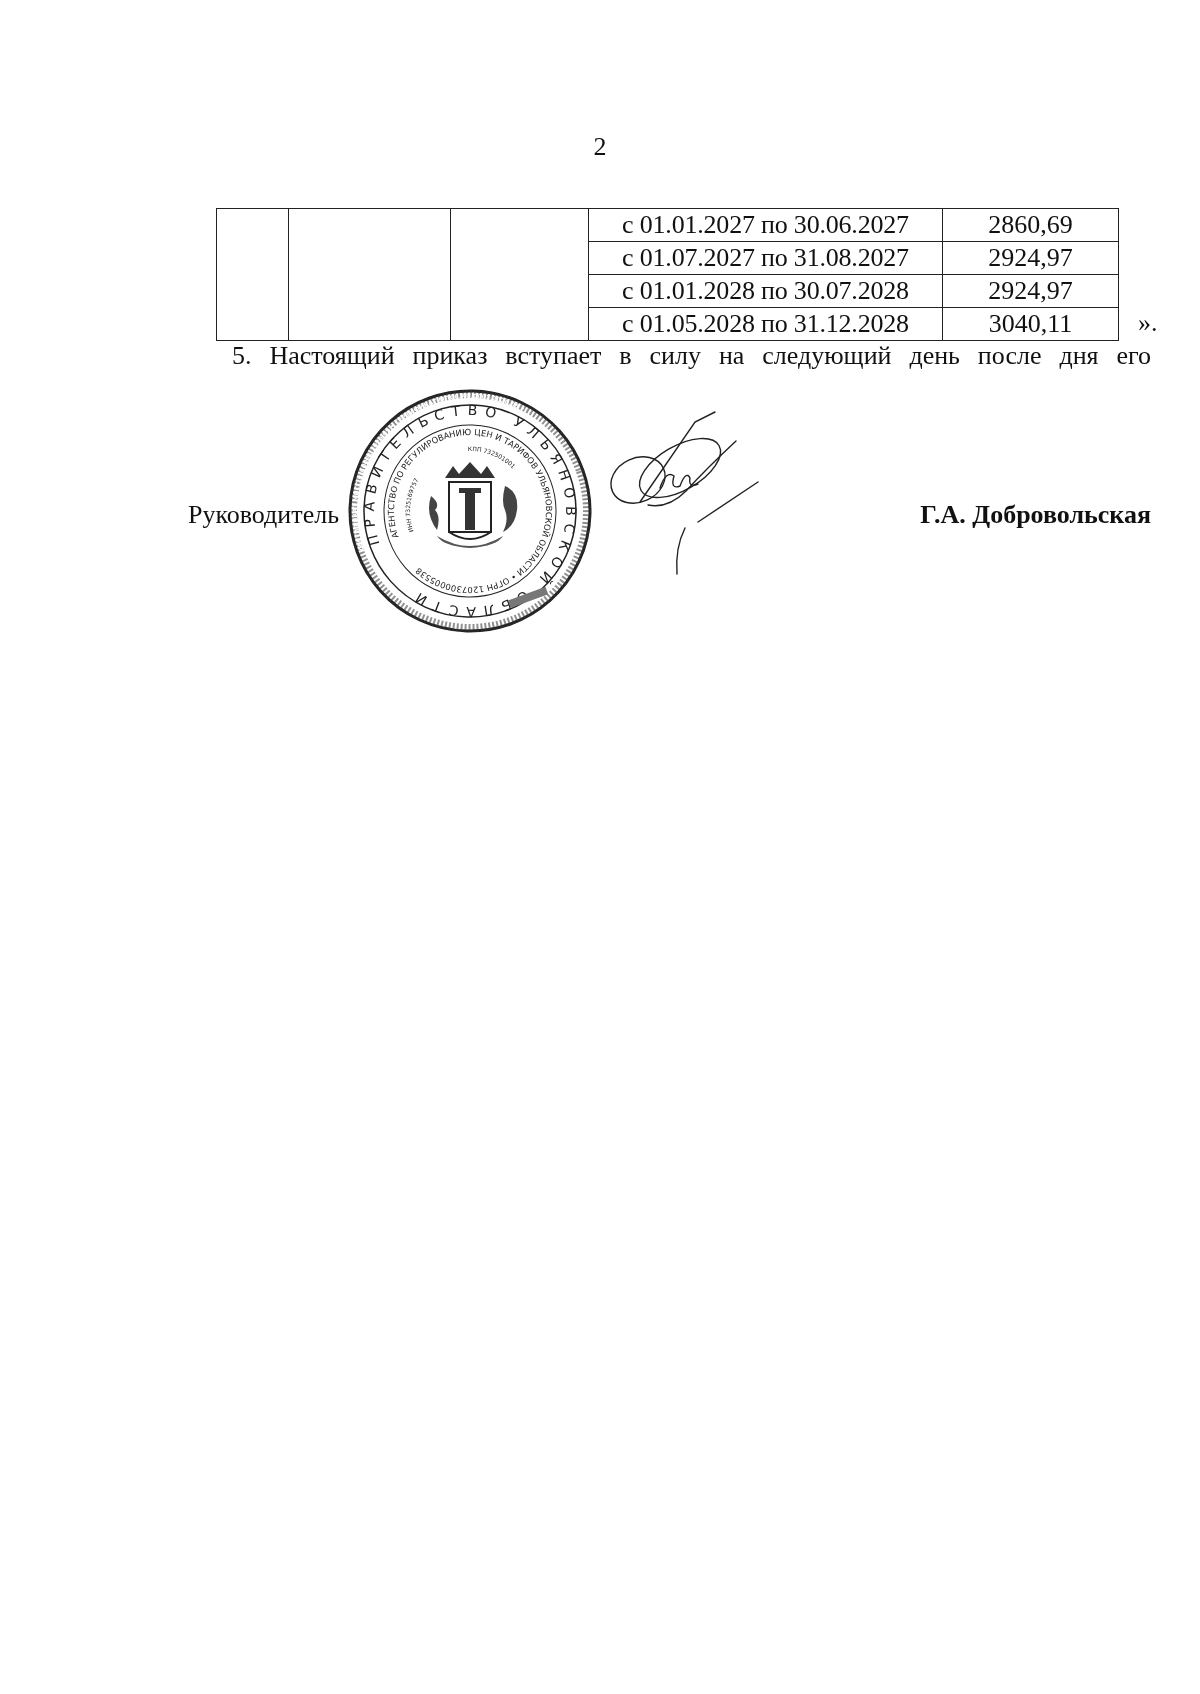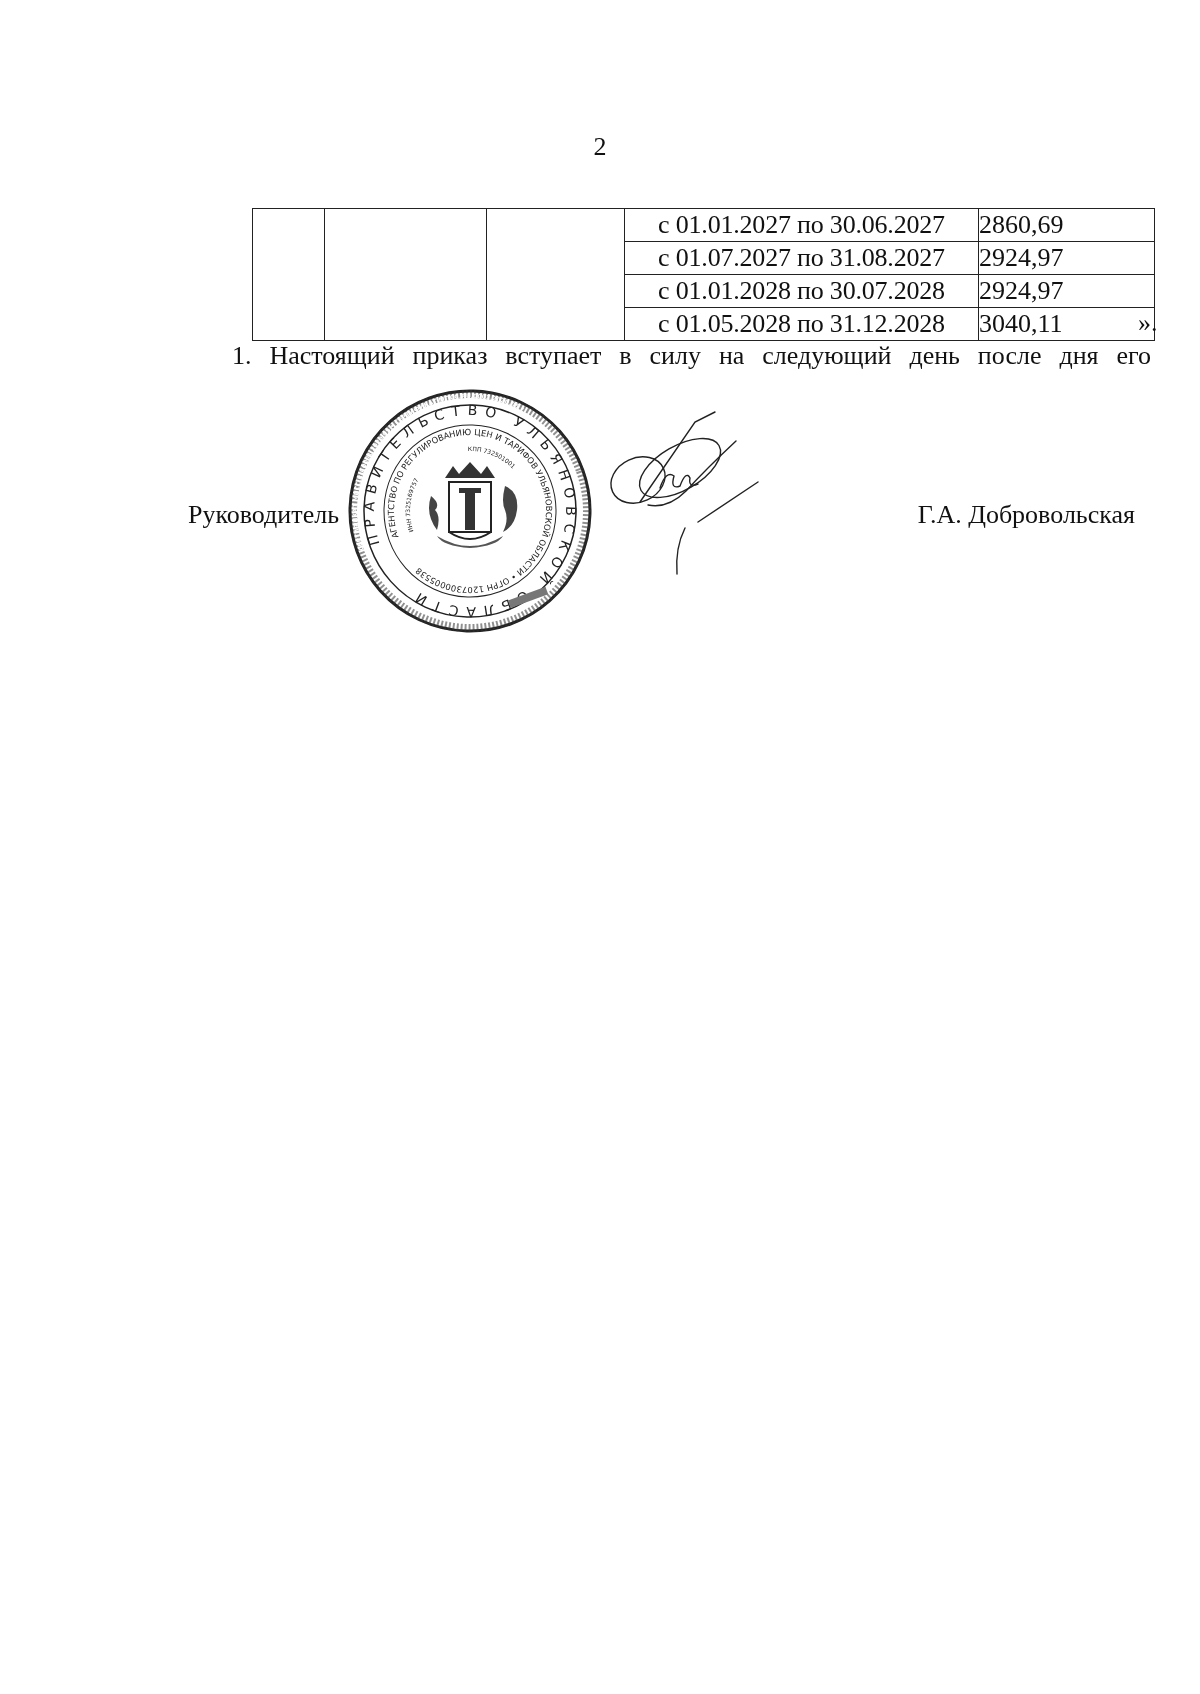--- a/index.html
+++ b/index.html
@@ -1,34 +1,34 @@
 <!DOCTYPE html>
 <html><head>
 <meta charset="utf-8">
 <style>
   html, body { margin: 0; padding: 0; background: #ffffff; }
   body { width: 1200px; height: 1694px; position: relative; overflow: hidden;
          font-family: "Liberation Serif", "DejaVu Serif", serif; color: #111; }
   .page-number { position: absolute; top: 132px; left: 0; width: 1200px; text-align: center;
                  font-size: 26px; }
   table.tariff { position: absolute; left: 216px; top: 208px; border-collapse: collapse;
-                 font-size: 26px; margin-left: 36px; }
+                 font-size: 26px; }
   table.tariff td { border: 1.5px solid #222; height: 32px; padding: 0; line-height: 30px; }
   td.c1 { width: 71px; }
   td.c2 { width: 161px; }
   td.c3 { width: 137px; }
   td.c4 { width: 353px; text-align: center; letter-spacing: -0.2px; }
-  td.c5 { width: 175px; text-align: left; }
+  td.c5 { width: 175px; text-align: center; }
   .close-quote { position: absolute; left: 1138px; top: 308px; font-size: 26px; }
   .paragraph { position: absolute; left: 176px; top: 340px; width: 975px; font-size: 26px;
                line-height: 32px; text-align: justify; }
   .paragraph .first { text-indent: 56px; display: block; text-align-last: justify; }
   .signature-row { position: absolute; top: 500px; left: 176px; width: 975px; font-size: 26px; }
   .signer-title { position: absolute; left: 12px; top: 0; }
-  .signer-name { position: absolute; right: 16px; top: 0; }
+  .signer-name { position: absolute; right: 0; top: 0; font-weight: bold; }
   .stamp { position: absolute; left: 345px; top: 386px; width: 250px; height: 250px; }
   .autograph { position: absolute; left: 600px; top: 410px; width: 170px; height: 170px; }
 </style>
 </head>
 <body>
 
 <div class="page-number">2</div>
 
 <table class="tariff">
   <tbody>
@@ -49,21 +49,21 @@
     </tr>
     <tr>
       <td class="c4">с 01.05.2028 по 31.12.2028</td>
       <td class="c5">3040,11</td>
     </tr>
   </tbody>
 </table>
 <div class="close-quote">».</div>
 
 <div class="paragraph">
-  <span class="first">1. Настоящий приказ вступает в силу на следующий день после дня его</span>
+  <span class="first">5. Настоящий приказ вступает в силу на следующий день после дня его</span>
 </div>
 
 <div class="signature-row">
   <span class="signer-title">Руководитель</span>
   <span class="signer-name">Г.А. Добровольская</span>
 </div>
 
 <svg class="stamp" viewBox="0 0 250 250" xmlns="http://www.w3.org/2000/svg">
   <defs>
     <path id="rimPath" d="M125,125 m-113,0 a113,113 0 1,1 226,0 a113,113 0 1,1 -226,0"></path>

